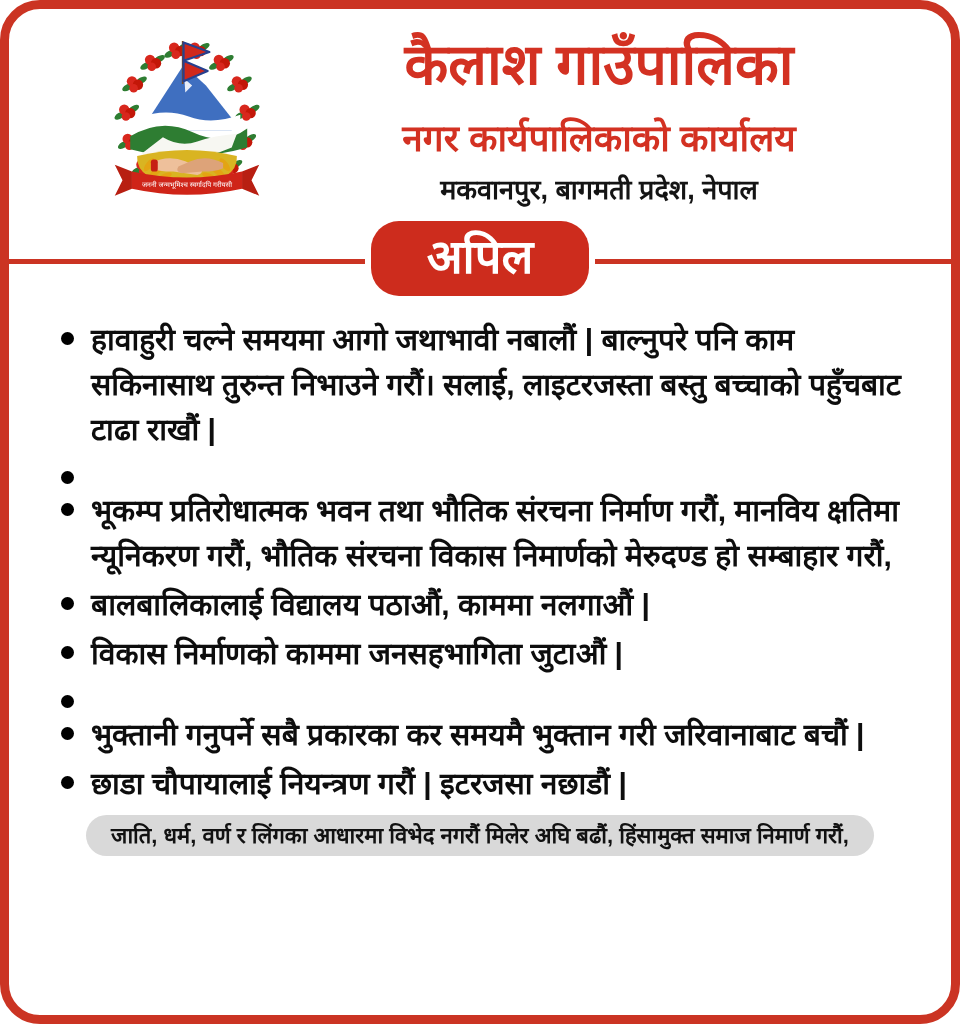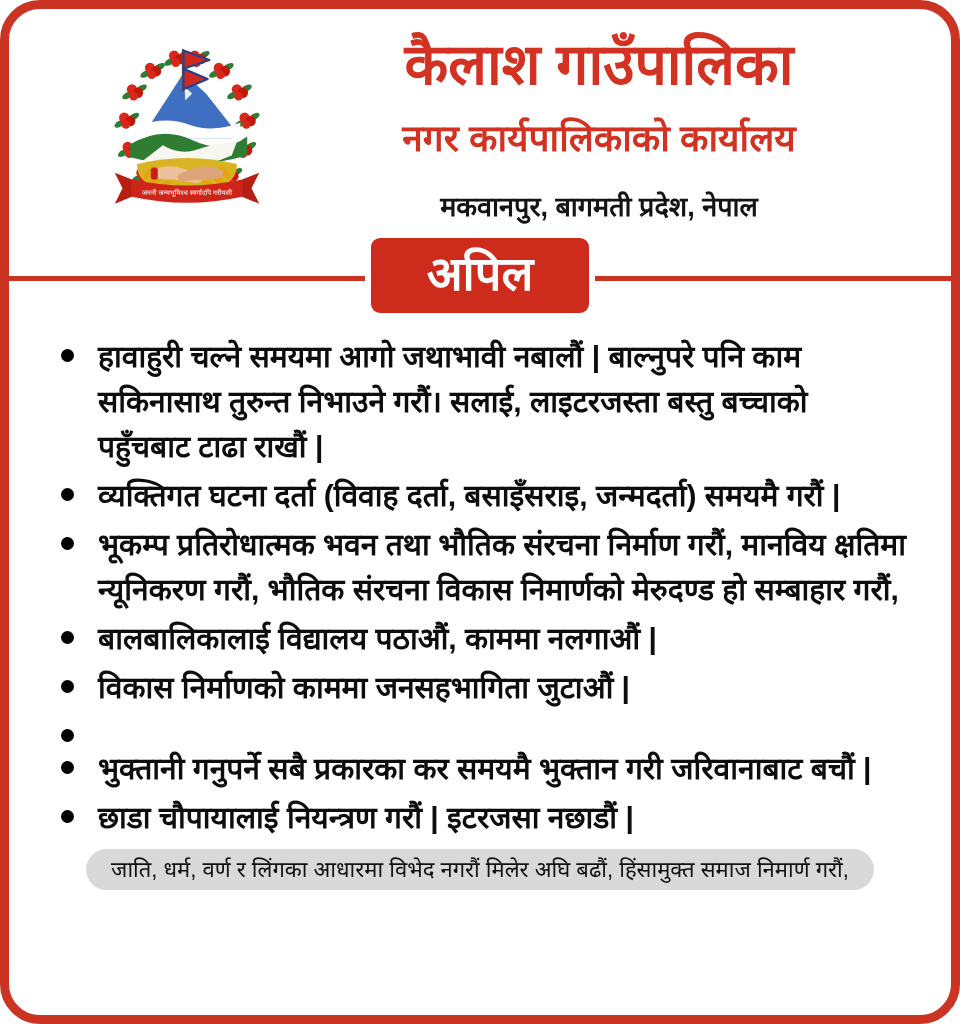--- a/index.html
+++ b/index.html
@@ -11,42 +11,42 @@
     overflow:hidden;
     font-family:"Liberation Sans", sans-serif;
     position:relative;
   }
   
   .header { display:flex; align-items:center; padding:24px 46px 0 92px; gap:20px;justify-content:flex-end; }
   .logo { width:172px; height:172px; flex:none; }
   .header-text { flex:1; text-align:center; }
   .title   { color:#d33122; font-size:57px; font-weight:bold; line-height:1.12; letter-spacing:0; }
   .subtitle{ color:#d33122; font-size:37px; font-weight:bold; margin-top:14px; }
-  .address { color:#141414; font-size:27px; font-weight:600; margin-top:25px; }
+  .address { color:#141414; font-size:27px; font-weight:600; margin-top:8px; }
   
   .badge-row { position:relative; margin-top:14px; height:84px; }
   .rule { position:absolute; left:-9px; right:-9px; top:38px; height:5px; background:#cb3423; }
   .badge {
     position:relative; margin:0 auto; width:max-content;
     background:#cd2c1d; color:#ffffff;
     font-size:47px; font-weight:bold; line-height:1.0;
-    padding:12px 56px 16px; border-radius:9px;
+    padding:12px 56px 16px; border-radius:28px;
     box-shadow:0 0 0 6px #ffffff;
     text-align:center;
   }
   
   .appeal-list { list-style:none; margin:12px 0 0; padding:0 44px 0 52px; }
-  .appeal-list li { display:flex; gap:24px; margin-bottom:4px; }
+  .appeal-list li { display:flex; gap:17px; margin-bottom:4px; }
   .dot { width:13px; height:13px; border-radius:50%; background:#000; flex:none; margin-top:15px; }
   .item-text { color:#0d0d0d; font-size:30px; line-height:1.5; font-weight:600; }
   
   .footer-row { text-align:center; margin-top:9px; }
   .footer-pill {
     display:inline-block; background:#d9d9d9; border-radius:21px;
-    padding:7px 25px; color:#111; font-size:22px; font-weight:400; line-height:1.25;
+    padding:7px 25px; color:#111; font-size:22px; font-weight:700; line-height:1.25;
   }
 </style>
 </head>
 <body>
 
 <div class="page">
 
   <div class="header">
     <svg class="logo" viewBox="0 0 200 200" xmlns="http://www.w3.org/2000/svg">
       <defs>
@@ -128,21 +128,20 @@
     <div class="badge">अपिल</div>
   </div>
 
   <ul class="appeal-list">
     <li>
       <span class="dot"></span>
       <span class="item-text">हावाहुरी चल्ने समयमा आगो जथाभावी नबालौं | बाल्नुपरे पनि काम सकिनासाथ तुरुन्त निभाउने गरौं। सलाई, लाइटरजस्ता बस्तु बच्चाको पहुँचबाट टाढा राखौं |</span>
     </li>
     <li>
       <span class="dot"></span>
-      <span class="item-text">व्यक्तिगत घटना दर्ता (विवाह दर्ता, बसाइँसराइ, जन्मदर्ता) समयमै गरौं |</span>
     </li>
     <li>
       <span class="dot"></span>
       <span class="item-text">भूकम्प प्रतिरोधात्मक भवन तथा भौतिक संरचना निर्माण गरौं, मानविय क्षतिमा न्यूनिकरण गरौं, भौतिक संरचना विकास निमार्णको मेरुदण्ड हो सम्बाहार गरौं,</span>
     </li>
     <li>
       <span class="dot"></span>
       <span class="item-text">बालबालिकालाई विद्यालय पठाऔं, काममा नलगाऔं |</span>
     </li>
     <li>

